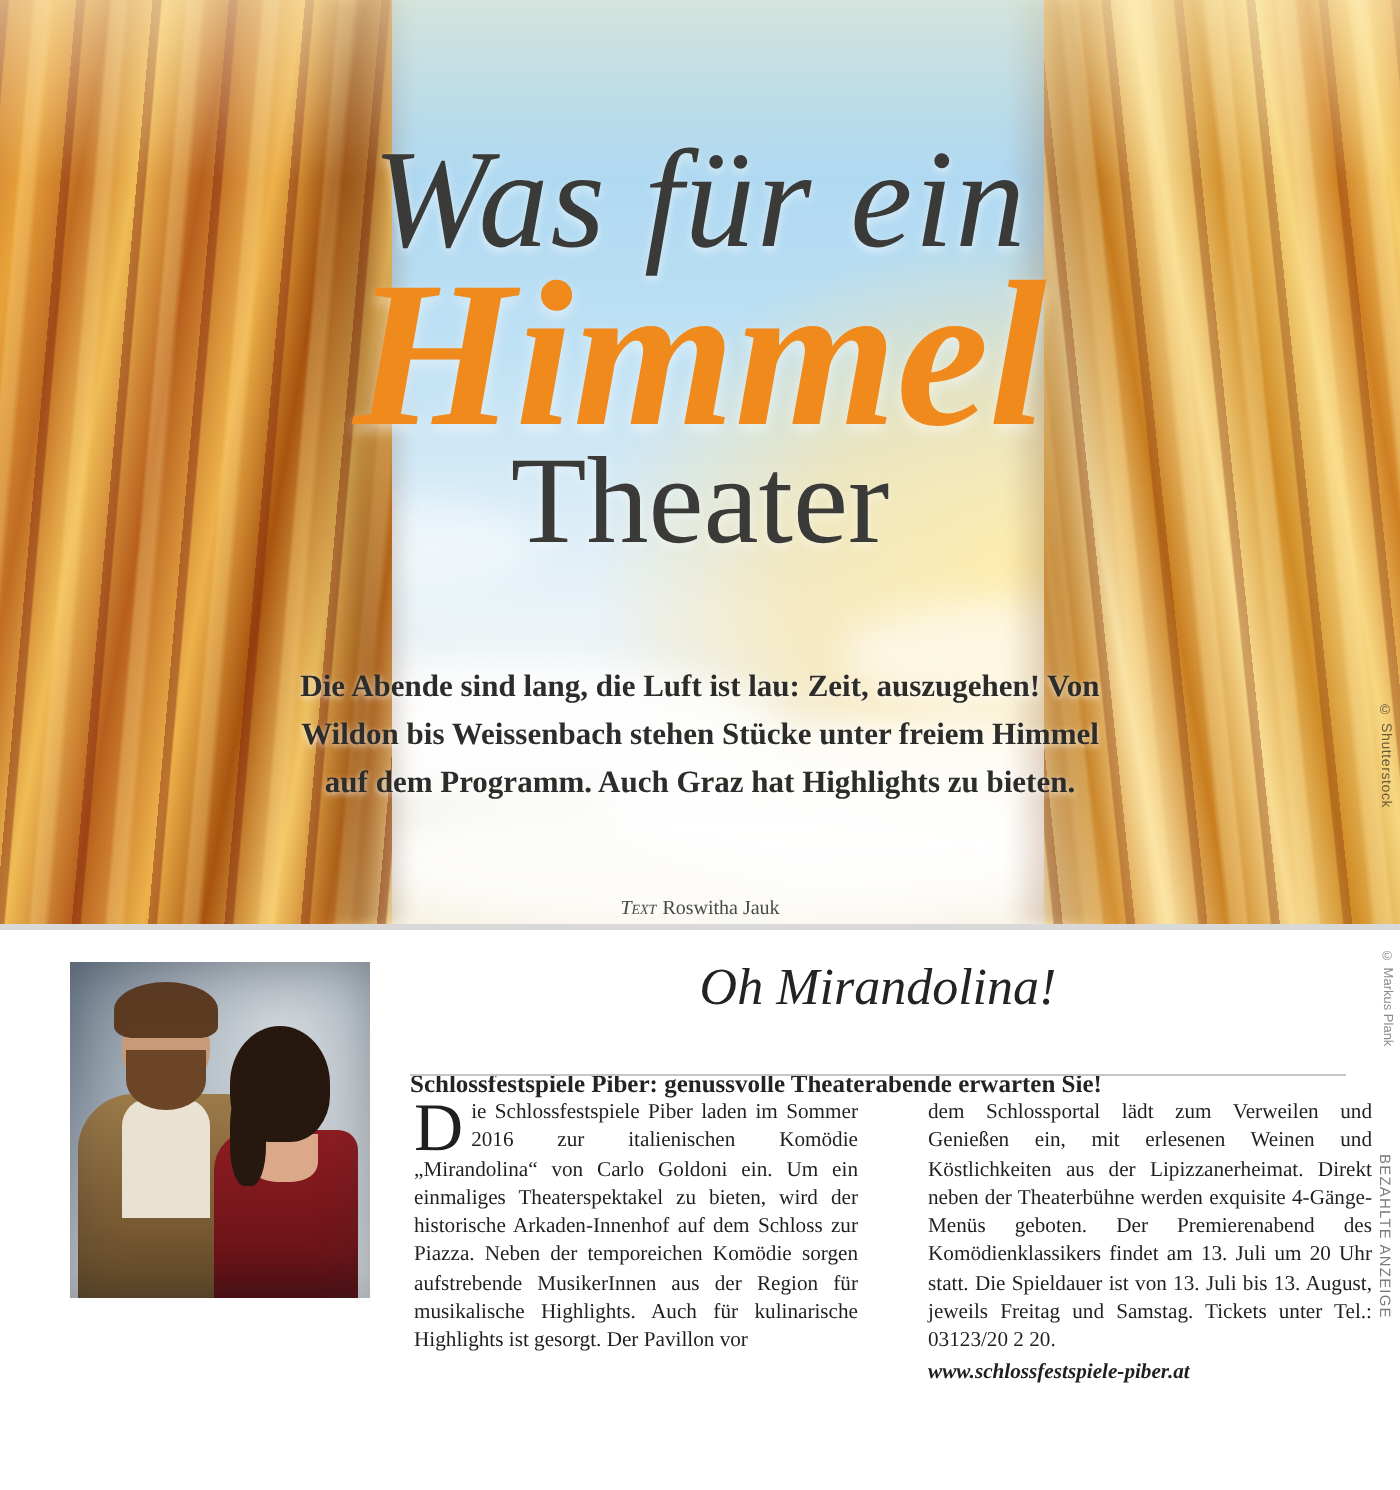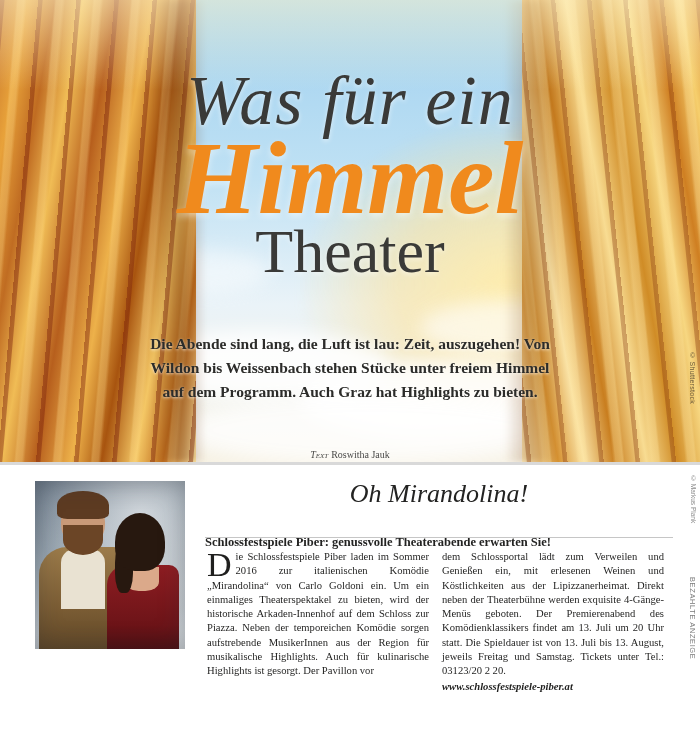--- a/index.html
+++ b/index.html
@@ -296,21 +296,21 @@
     top: 85px;
     width: 222px;
     font-family: "Liberation Serif", serif;
     font-size: 10.6px;
     line-height: 1.35;
     text-align: justify;
     color: #1f1f1e;
     hyphens: auto;
   }
   .col-left { left: 207px; }
-  .col-right { left: 442px; }
+  .col-right { left: 464px; }
   .col-left p, .col-right p { margin: 0; }
   .dropcap {
     float: left;
     font-family: "Liberation Serif", serif;
     font-size: 34px;
     line-height: 26px;
     padding: 2px 4px 0 0;
     color: #1f1f1e;
   }
   .weblink {

